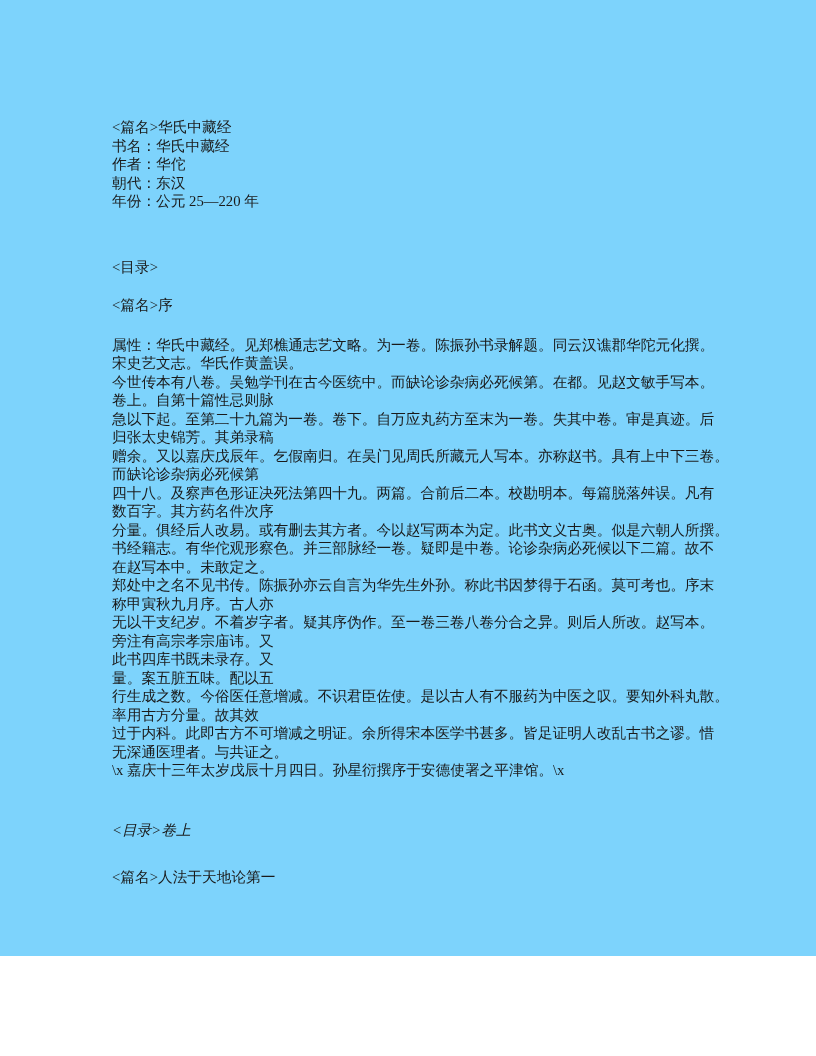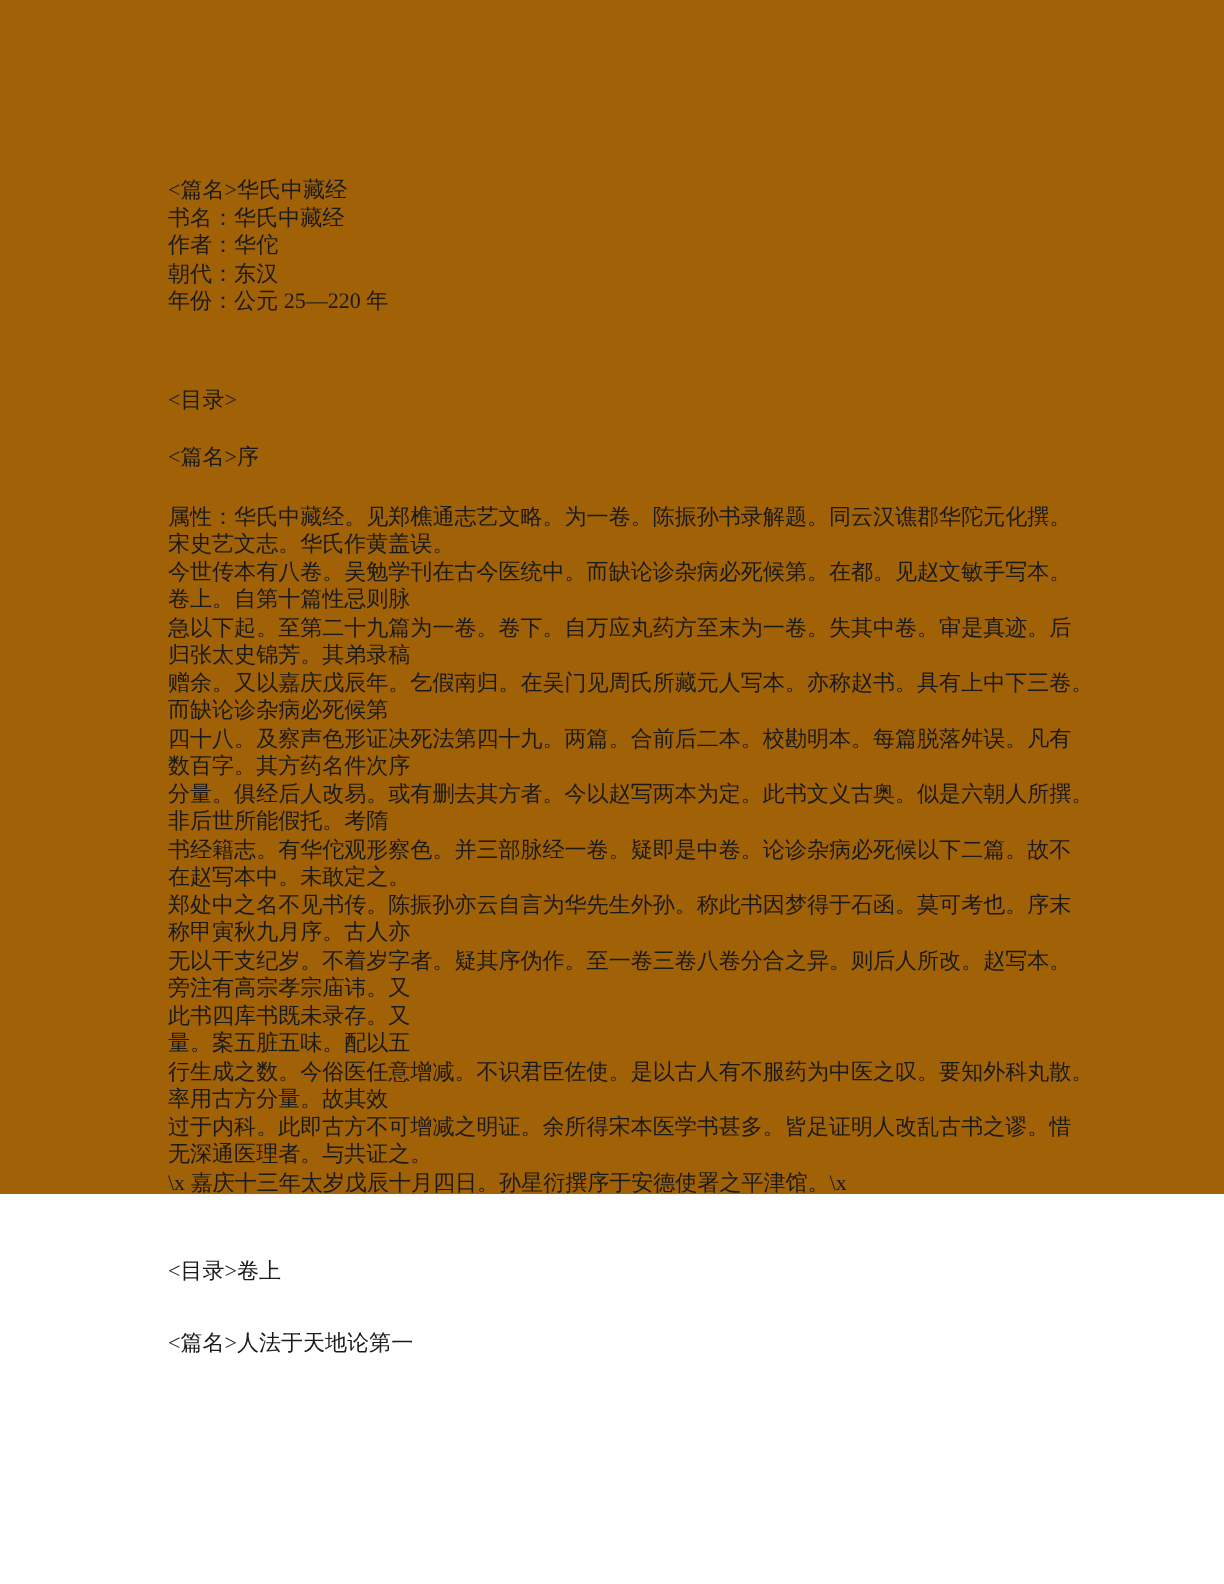--- a/index.html
+++ b/index.html
@@ -8,38 +8,38 @@
     background: #ffffff;
   }
   body {
     width: 816px;
     height: 1056px;
     overflow: hidden;
   }
   .page {
     box-sizing: border-box;
     width: 816px;
-    height: 796px;
+    height: 956px;
     padding: 118px 88px 0 112px;
     font-family: "Liberation Serif", "DejaVu Serif", serif;
     font-size: 14.7px;
     line-height: 18.5px;
     color: #1a1a1a;
-    background: #a16207;
+    background: #7dd3fc;
   }
   .line {
     white-space: pre;
     height: 18.5px;
     overflow: visible;
   }
   .block { margin: 0; }
   .toc-block      { margin-top: 47px; }
   .section-block  { margin-top: 20px; }
   .preface-block  { margin-top: 21px; }
-  .toc2-block     { margin-top: 41px; }
+  .toc2-block     { margin-top: 41px; font-style: italic; }
   .section2-block { margin-top: 29px; }
 </style>
 </head>
 <body>
 
 <div class="page">
 
   <div class="block header-block">
       <div class="line">&lt;篇名&gt;华氏中藏经</div>
       <div class="line">书名：华氏中藏经</div>
@@ -61,21 +61,20 @@
       <div class="line">宋史艺文志。华氏作黄盖误。</div>
       <div class="line">今世传本有八卷。吴勉学刊在古今医统中。而缺论诊杂病必死候第。在都。见赵文敏手写本。</div>
       <div class="line">卷上。自第十篇性忌则脉</div>
       <div class="line">急以下起。至第二十九篇为一卷。卷下。自万应丸药方至末为一卷。失其中卷。审是真迹。后</div>
       <div class="line">归张太史锦芳。其弟录稿</div>
       <div class="line">赠余。又以嘉庆戊辰年。乞假南归。在吴门见周氏所藏元人写本。亦称赵书。具有上中下三卷。</div>
       <div class="line">而缺论诊杂病必死候第</div>
       <div class="line">四十八。及察声色形证决死法第四十九。两篇。合前后二本。校勘明本。每篇脱落舛误。凡有</div>
       <div class="line">数百字。其方药名件次序</div>
       <div class="line">分量。俱经后人改易。或有删去其方者。今以赵写两本为定。此书文义古奥。似是六朝人所撰。</div>
-      <div class="line">非后世所能假托。考隋</div>
       <div class="line">书经籍志。有华佗观形察色。并三部脉经一卷。疑即是中卷。论诊杂病必死候以下二篇。故不</div>
       <div class="line">在赵写本中。未敢定之。</div>
       <div class="line">郑处中之名不见书传。陈振孙亦云自言为华先生外孙。称此书因梦得于石函。莫可考也。序末</div>
       <div class="line">称甲寅秋九月序。古人亦</div>
       <div class="line">无以干支纪岁。不着岁字者。疑其序伪作。至一卷三卷八卷分合之异。则后人所改。赵写本。</div>
       <div class="line">旁注有高宗孝宗庙讳。又</div>
       <div class="line">此书四库书既未录存。又</div>
       <div class="line">量。案五脏五味。配以五</div>
       <div class="line">行生成之数。今俗医任意增减。不识君臣佐使。是以古人有不服药为中医之叹。要知外科丸散。</div>
       <div class="line">率用古方分量。故其效</div>

